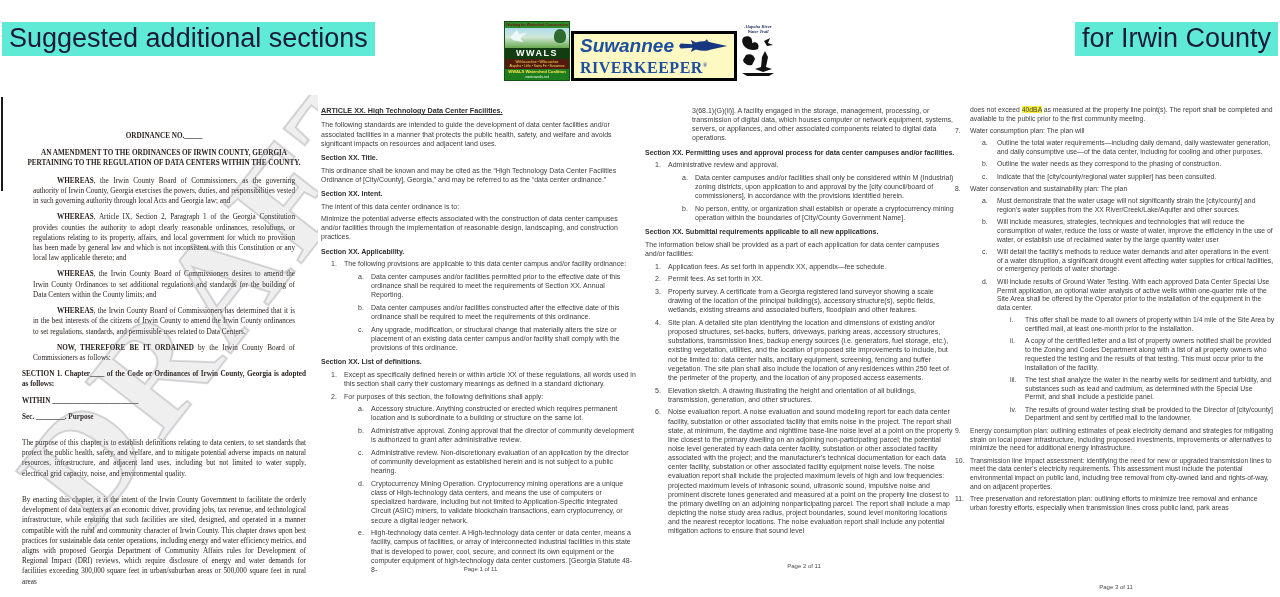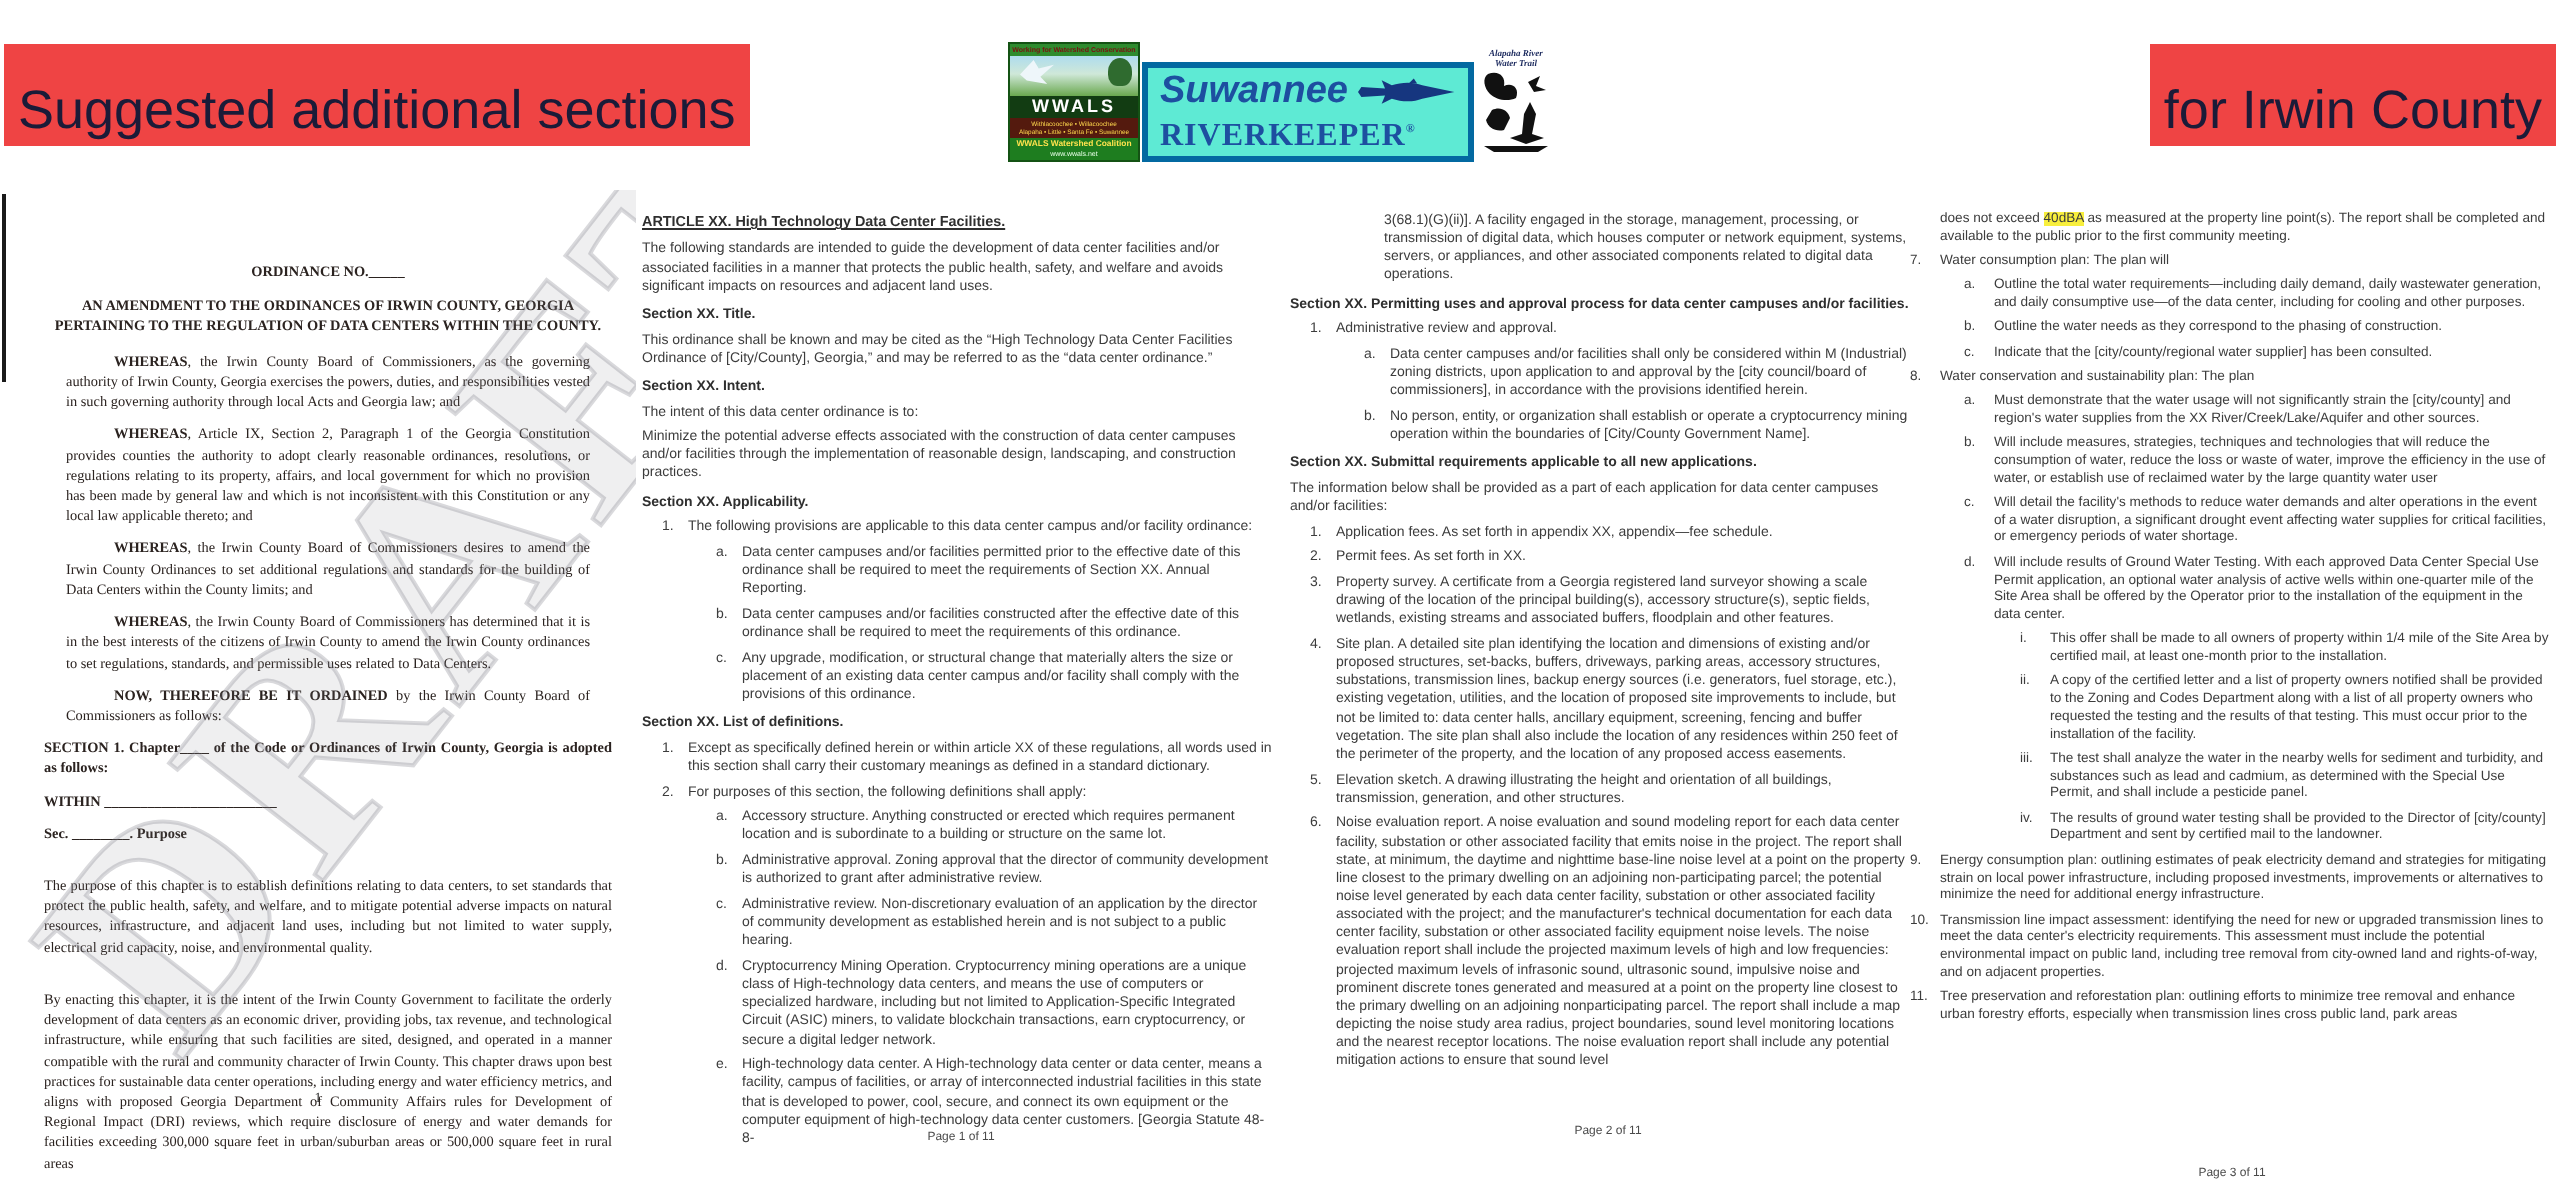--- a/index.html
+++ b/index.html
@@ -2,35 +2,35 @@
 <html><head>
 <meta charset="utf-8">
 <style>
   html,body{margin:0;padding:0;}
   body{width:1280px;height:597px;background:#ffffff;position:relative;overflow:hidden;
        font-family:"Liberation Sans",sans-serif;}
 
   
   .tl{position:absolute;left:2px;top:22px;font-size:27px;line-height:31px;color:#1b1b38;}
   .tr{position:absolute;right:2px;top:22px;text-align:left;font-size:27px;line-height:31px;color:#1b1b38;}
-  .hl-line{display:inline-block;background:#ef4444;padding:18px 7px 2px;}
+  .hl-line{display:inline-block;background:#5eead4;padding:1px 7px 2px;}
 
   .logos{position:absolute;left:504px;top:21px;height:60px;display:flex;align-items:flex-end;gap:1px;}
   .wwals{width:66px;height:60px;background:#1e7d1f;border:1px solid #145214;display:flex;flex-direction:column;overflow:hidden;box-sizing:border-box;}
   .wwals .band-top{height:6px;font-size:3.5px;color:#7a1010;background:#2e8b2e;text-align:center;line-height:6px;font-weight:bold;overflow:hidden;}
   .wwals .art{flex:1;background:linear-gradient(180deg,#aedcee 0%,#cfe8d8 45%,#6aa84f 100%);position:relative;}
   .wwals .bird{position:absolute;left:5px;top:2px;width:17px;height:12px;background:#eef6fa;
     clip-path:polygon(0 60%,40% 0,55% 35%,100% 20%,60% 70%,80% 100%,20% 85%);}
   .wwals .tree{position:absolute;right:3px;top:1px;width:12px;height:14px;background:#2f6b2f;border-radius:50% 50% 40% 40%;}
   .wwals .name{background:#123c12;color:#ffffff;font-weight:bold;font-size:9px;text-align:center;letter-spacing:1.5px;line-height:11px;}
   .wwals .rivers{background:#541a0e;color:#ffd94d;font-size:3.2px;text-align:center;line-height:4px;padding:1px 0;overflow:hidden;}
   .wwals .coal{background:#1e7d1f;color:#ffe24d;font-size:4.2px;font-weight:bold;text-align:center;line-height:6px;overflow:hidden;}
   .wwals .url{background:#1e7d1f;color:#e8ffe8;font-size:3.5px;text-align:center;line-height:5px;overflow:hidden;}
 
-  .rk{width:166px;height:50px;background:#5eead4;border:3px solid #0369a1;box-sizing:border-box;padding:2px 6px 0;}
+  .rk{width:166px;height:50px;background:#fef9c3;border:3px solid #000000;box-sizing:border-box;padding:2px 6px 0;}
   .rk .l1{display:flex;align-items:center;}
   .rk .suw{color:#1d4fa0;font-weight:bold;font-style:italic;font-size:19px;line-height:20px;}
   .rk .fish{margin-left:5px;}
   .rk .l2{color:#1d4fa0;font-family:"Liberation Serif",serif;font-weight:bold;font-size:16px;line-height:18px;letter-spacing:0.5px;}
   .rk sup{font-size:6px;}
 
   .wt{width:40px;height:58px;background:#fff;text-align:center;padding-top:1px;box-sizing:border-box;}
   .wt .t{font-family:"Liberation Serif",serif;font-style:italic;font-weight:bold;color:#1c2a5e;font-size:4.5px;line-height:5px;}
   .wt svg{display:block;margin:1px auto 0;}
 

